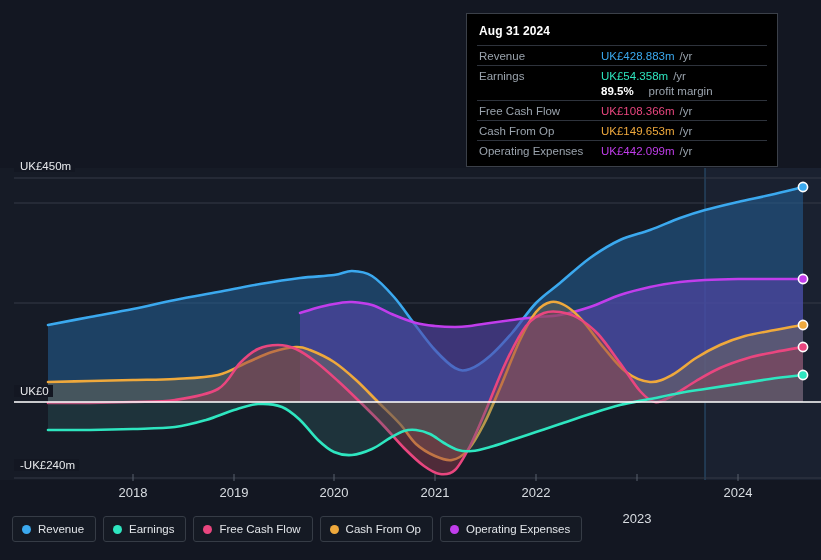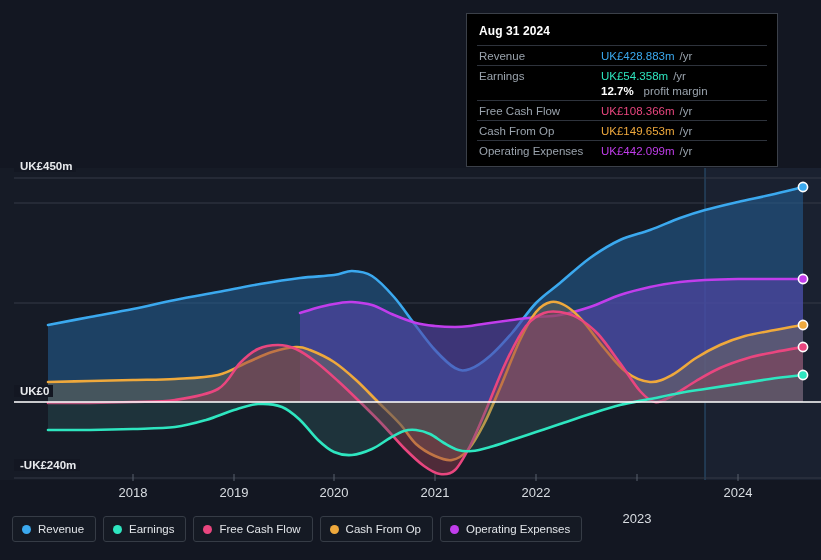--- a/index.html
+++ b/index.html
@@ -33,26 +33,26 @@
     display:flex;align-items:baseline;
     border-top:1px solid #2e333c;
     padding:4px 2px 3px 2px;
     font-size:11.5px;
   }
   .tt-row.noline{border-top:none;padding-top:0;}
   .tt-label{color:#9aa3ad;width:122px;flex:0 0 122px;}
   .tt-val{font-weight:normal;}
   .tt-unit{color:#9aa3ad;margin-left:5px;font-weight:normal;}
   .tt-margin-val{color:#ffffff;font-weight:bold;}
-  .tt-margin-lbl{color:#9aa3ad;margin-left:10px;text-align:center;}
+  .tt-margin-lbl{color:#9aa3ad;margin-left:15px;text-align:center;}
 
   
   .ylab{
     position:absolute;font-size:11.5px;color:#e8eaed;
-    background:#131722;padding:0 4px 0 6px;white-space:nowrap;z-index:12;font-weight:bold;
+    background:#131722;padding:0 4px 0 6px;white-space:nowrap;z-index:12;
   }
   .xlab{
     position:absolute;font-size:13px;color:#d9dde2;
     transform:translateX(-50%);z-index:12;white-space:nowrap;
   }
 
   
   .legend{
     position:absolute;left:12px;top:516px;
     display:flex;gap:7px;z-index:20;
@@ -171,21 +171,21 @@
     </div>
 
     <div class="tt-row">
       <span class="tt-label">Earnings</span>
       <span class="tt-val" id="v-earn" style="color: rgb(46, 230, 192);">UK£54.358m</span>
       <span class="tt-unit">/yr</span>
     </div>
 
     <div class="tt-row noline">
       <span class="tt-label"></span>
-      <span class="tt-margin-val">12.7%</span>
+      <span class="tt-margin-val">89.5%</span>
       <span class="tt-margin-lbl">profit margin</span>
     </div>
 
     <div class="tt-row">
       <span class="tt-label">Free Cash Flow</span>
       <span class="tt-val" id="v-fcf" style="color: rgb(233, 70, 127);">UK£108.366m</span>
       <span class="tt-unit">/yr</span>
     </div>
 
     <div class="tt-row">

